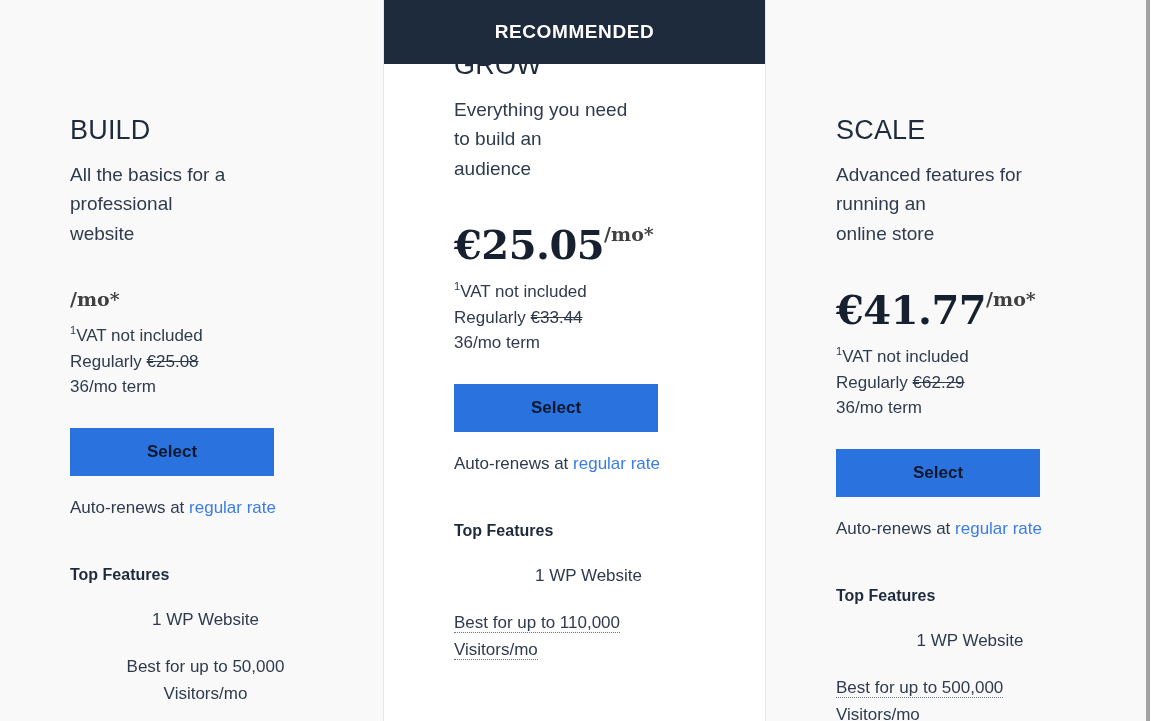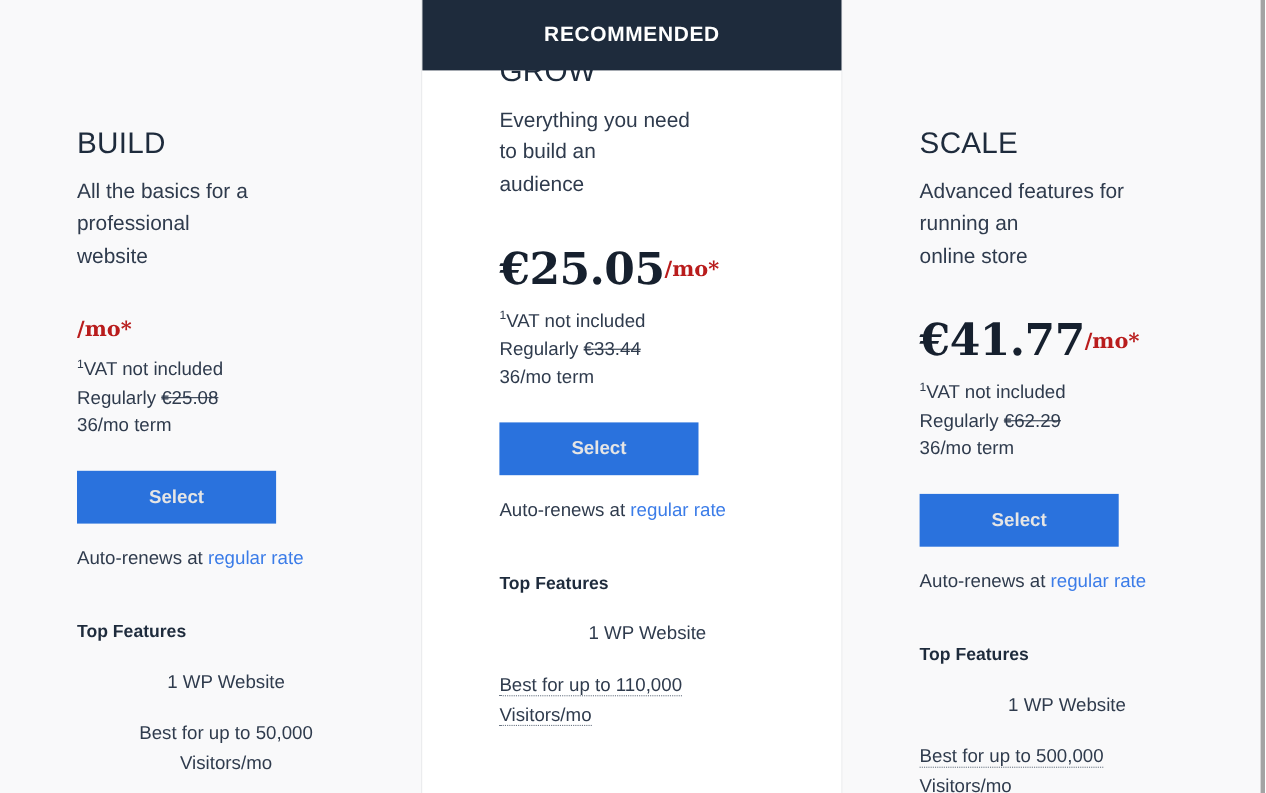--- a/index.html
+++ b/index.html
@@ -73,38 +73,38 @@
     max-width: 250px;
     margin-bottom: 10px;
     white-space: pre-line;
   }
 
   
   .price-block { margin-top: 42px; }
 
   .price-row {
     display: flex;
-    align-items: center;
+    align-items: flex-start;
     margin-bottom: 14px;
   }
 
   .price-amount {
     font-family: "DejaVu Serif", serif;
     font-size: 40px;
     font-weight: 700;
     letter-spacing: -0.5px;
     color: #16202e;
     line-height: 1;
   }
 
   .price-period {
     font-family: "DejaVu Serif", serif;
     font-size: 19px;
     font-weight: 700;
-    color: #b91c1c;
+    color: #404040;
     line-height: 1;
   }
 
   .price-notes {
     font-size: 17px;
     line-height: 1.5;
     color: #2f3b4d;
   }
 
   .price-notes .vat-line sup {
@@ -113,25 +113,25 @@
     line-height: 0;
   }
 
   .strike { text-decoration: line-through; }
 
   
   .select-button {
     display: flex;
     align-items: center;
     justify-content: center;
-    width: 181px;
+    width: 204px;
     height: 48px;
     margin-top: 28px;
     background: #2a72dd;
-    color: #e5e5e5;
+    color: #0f172a;
     font-size: 17px;
     font-weight: 700;
     border: none;
     cursor: pointer;
     font-family: "Liberation Sans", sans-serif;
   }
 
   .renew-note {
     margin-top: 22px;
     font-size: 17px;

